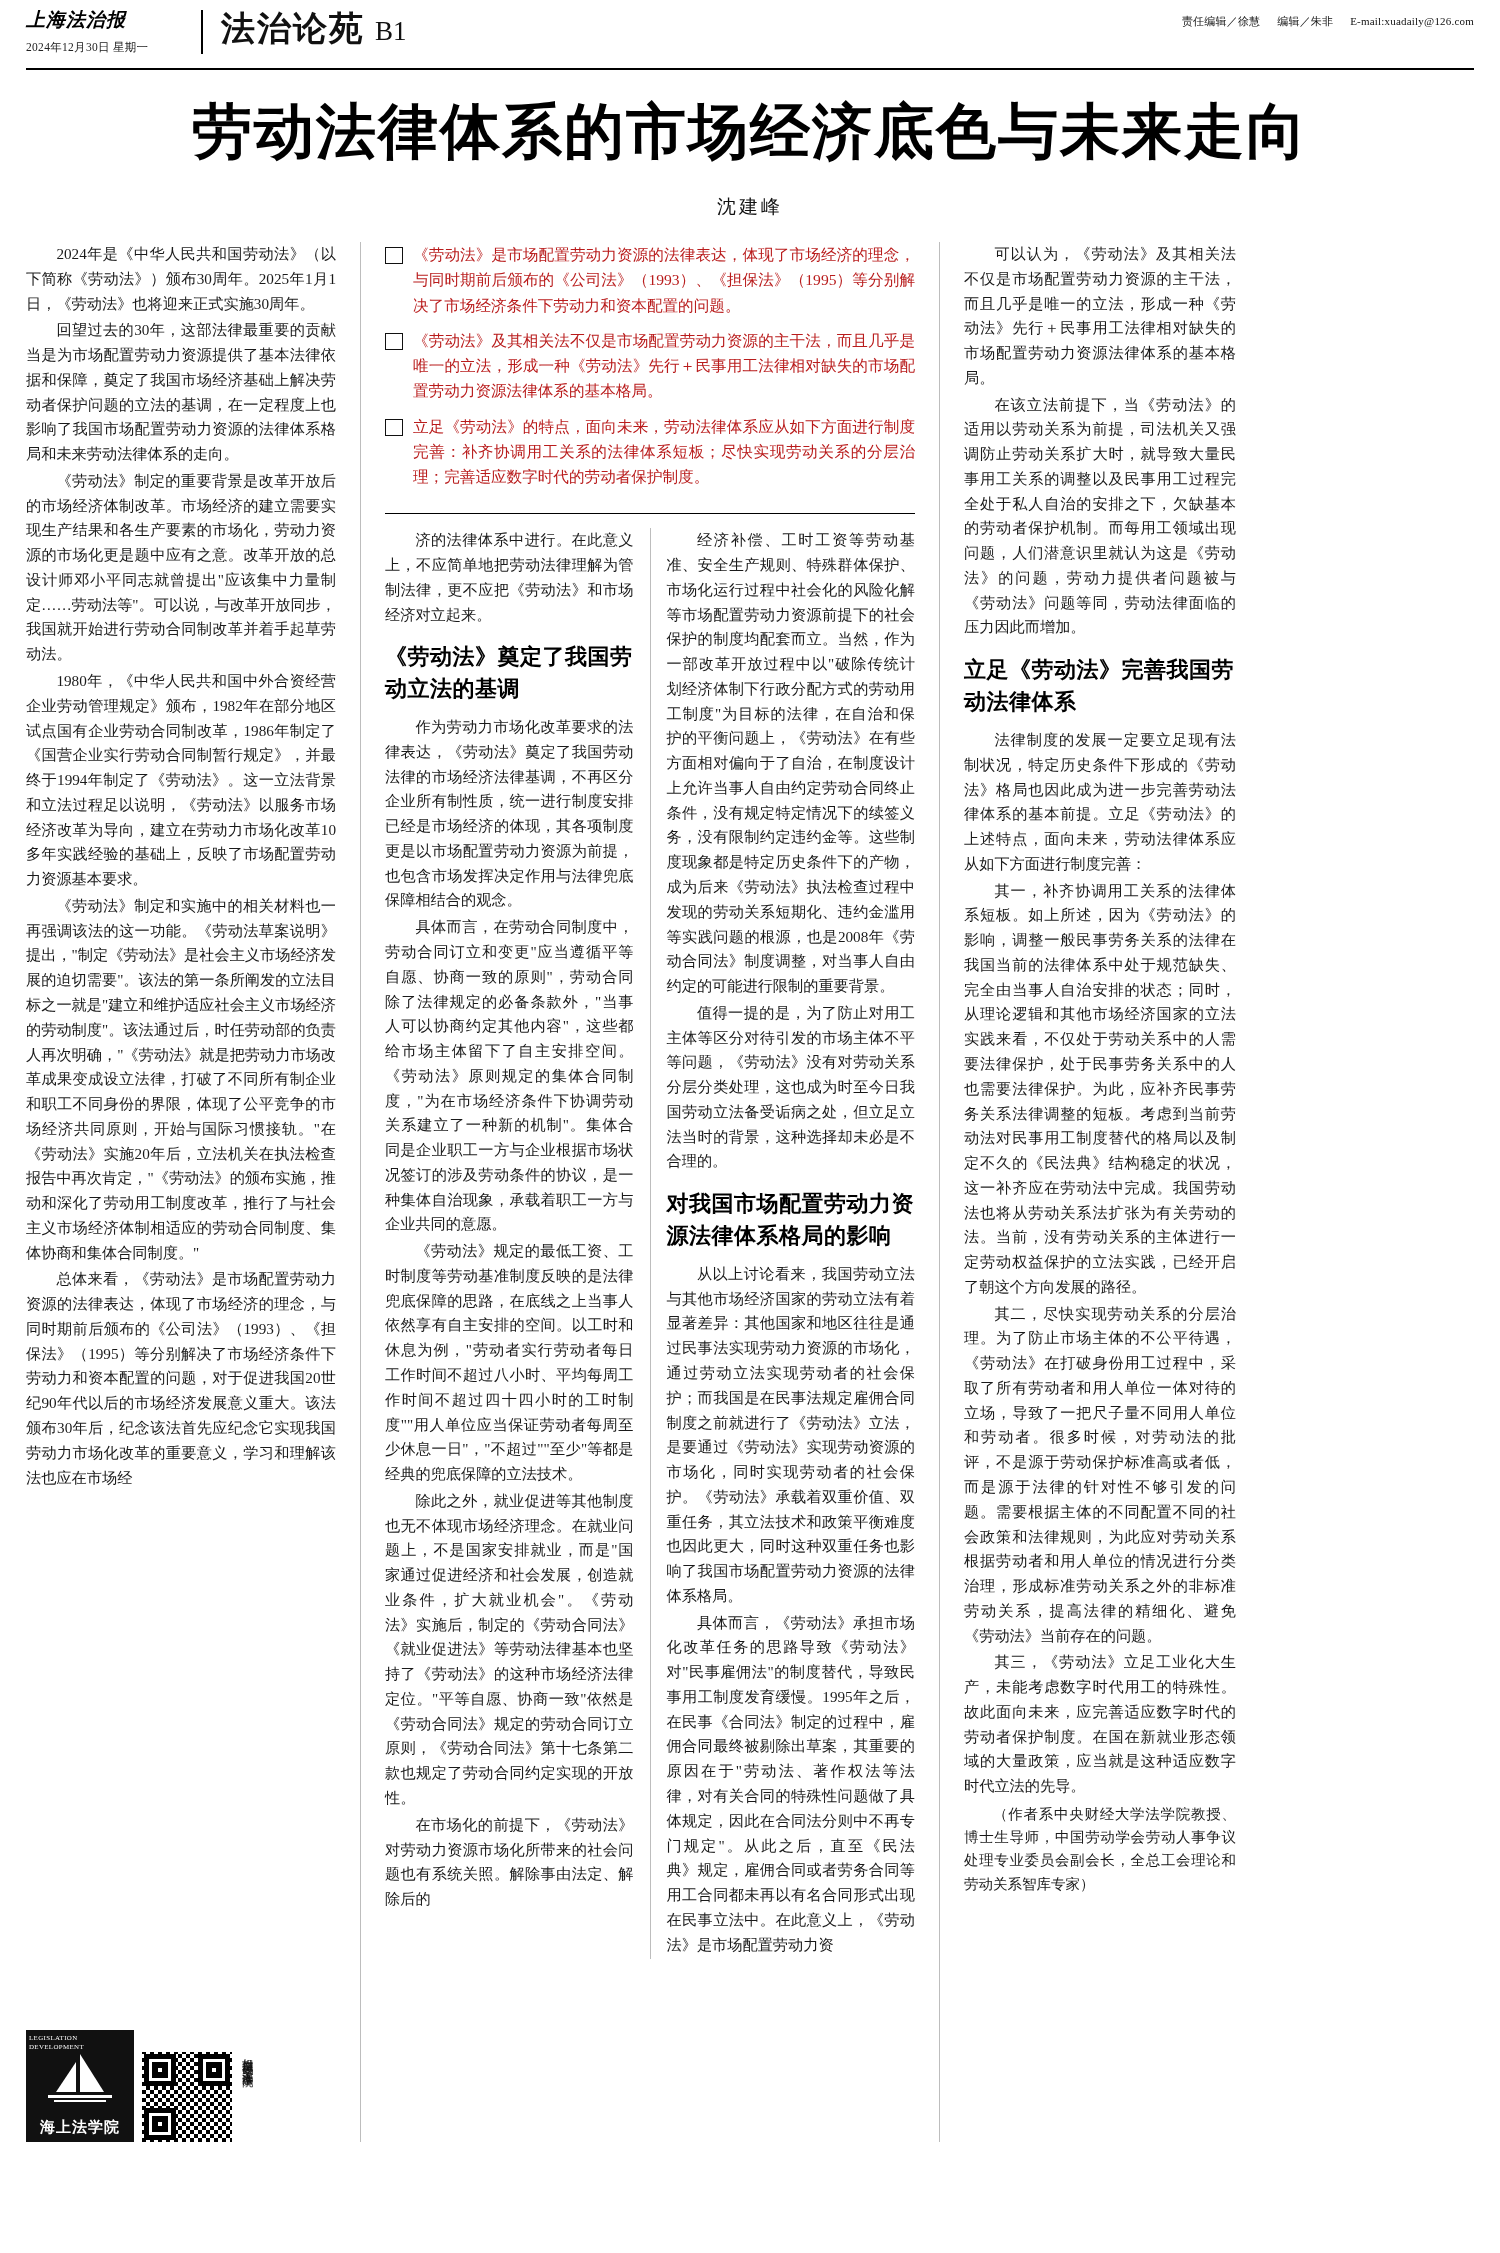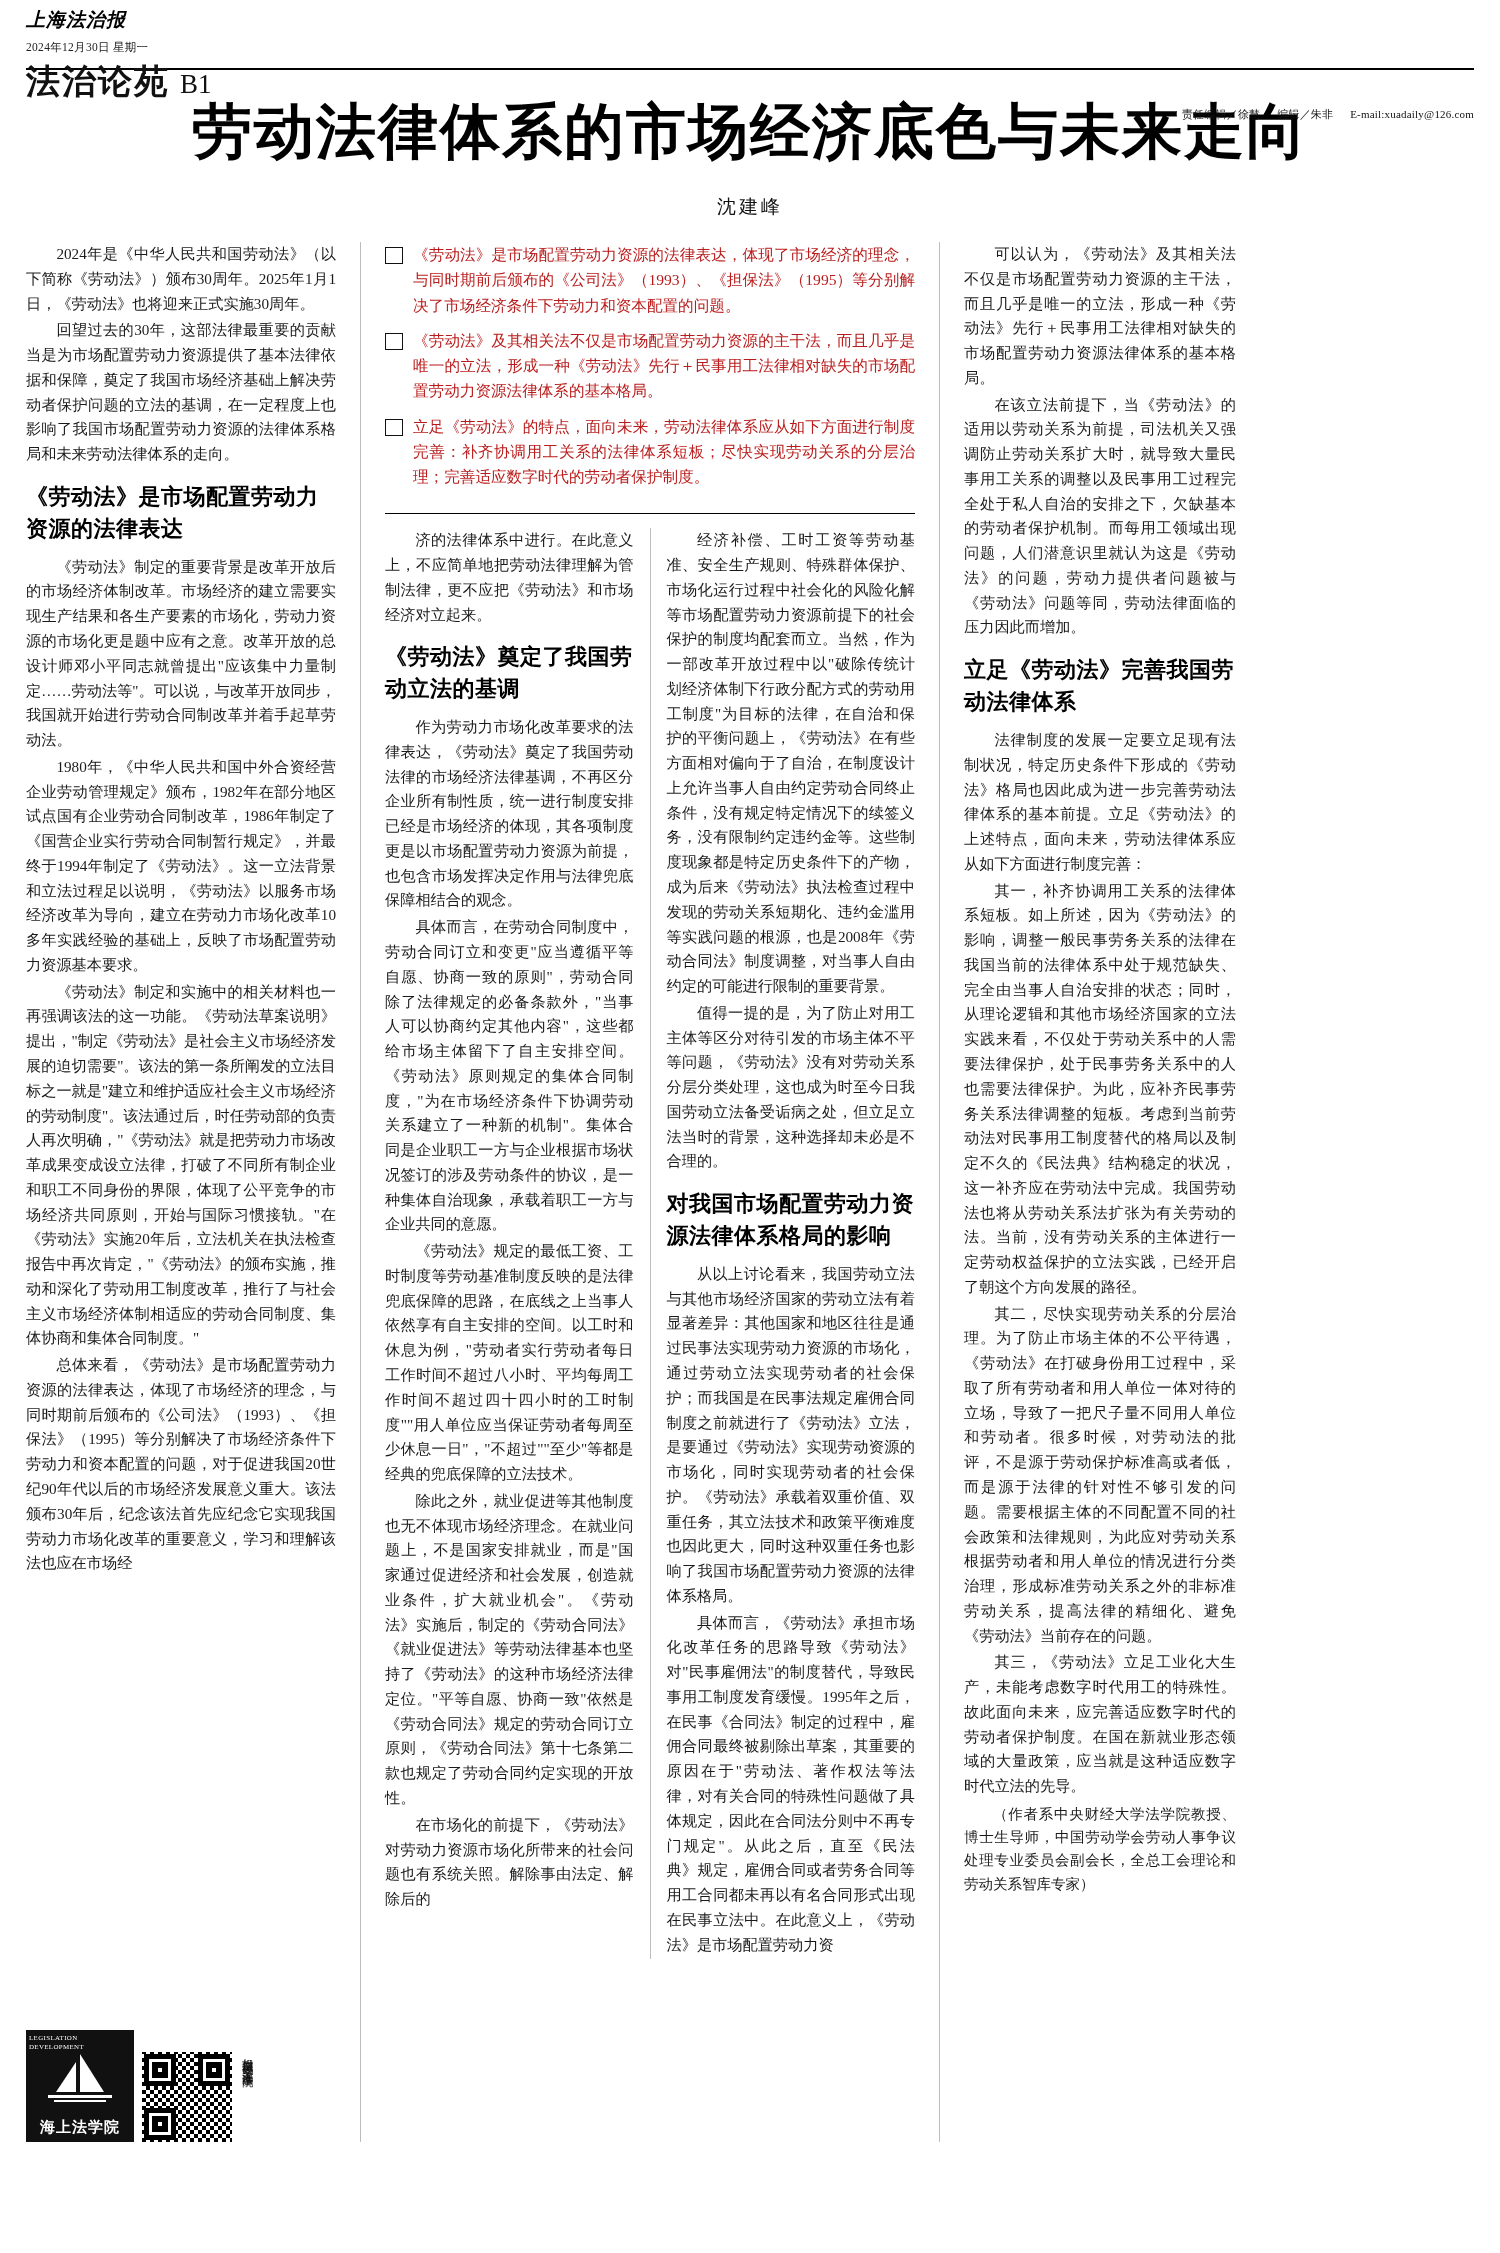--- a/index.html
+++ b/index.html
@@ -24,21 +24,20 @@
   }
 
   
   .masthead {
     position: relative;
     height: 62px;
     margin: 6px 26px 0 26px;
     border-bottom: 2px solid #000;
     display: flex;
     align-items: flex-start;
-    flex-direction: column;
   }
   .masthead-left {
     width: 175px;
     padding-top: 4px;
   }
   .paper-logo {
     font-family: "Liberation Serif", serif;
     font-size: 19px;
     font-weight: bold;
     letter-spacing: 1px;
@@ -285,21 +284,20 @@
   </div>
 
   <div class="headline">劳动法律体系的市场经济底色与未来走向</div>
   <div class="byline">沈建峰</div>
 
   <div class="body-wrap">
 
     <div class="col col-1">
       <p class="para">2024年是《中华人民共和国劳动法》（以下简称《劳动法》）颁布30周年。2025年1月1日，《劳动法》也将迎来正式实施30周年。</p>
       <p class="para">回望过去的30年，这部法律最重要的贡献当是为市场配置劳动力资源提供了基本法律依据和保障，奠定了我国市场经济基础上解决劳动者保护问题的立法的基调，在一定程度上也影响了我国市场配置劳动力资源的法律体系格局和未来劳动法律体系的走向。</p>
-      <h2 class="sub">《劳动法》是市场配置劳动力资源的法律表达</h2>
       <p class="para">《劳动法》制定的重要背景是改革开放后的市场经济体制改革。市场经济的建立需要实现生产结果和各生产要素的市场化，劳动力资源的市场化更是题中应有之意。改革开放的总设计师邓小平同志就曾提出"应该集中力量制定……劳动法等"。可以说，与改革开放同步，我国就开始进行劳动合同制改革并着手起草劳动法。</p>
       <p class="para">1980年，《中华人民共和国中外合资经营企业劳动管理规定》颁布，1982年在部分地区试点国有企业劳动合同制改革，1986年制定了《国营企业实行劳动合同制暂行规定》，并最终于1994年制定了《劳动法》。这一立法背景和立法过程足以说明，《劳动法》以服务市场经济改革为导向，建立在劳动力市场化改革10多年实践经验的基础上，反映了市场配置劳动力资源基本要求。</p>
       <p class="para">《劳动法》制定和实施中的相关材料也一再强调该法的这一功能。《劳动法草案说明》提出，"制定《劳动法》是社会主义市场经济发展的迫切需要"。该法的第一条所阐发的立法目标之一就是"建立和维护适应社会主义市场经济的劳动制度"。该法通过后，时任劳动部的负责人再次明确，"《劳动法》就是把劳动力市场改革成果变成设立法律，打破了不同所有制企业和职工不同身份的界限，体现了公平竞争的市场经济共同原则，开始与国际习惯接轨。"在《劳动法》实施20年后，立法机关在执法检查报告中再次肯定，"《劳动法》的颁布实施，推动和深化了劳动用工制度改革，推行了与社会主义市场经济体制相适应的劳动合同制度、集体协商和集体合同制度。"</p>
       <p class="para">总体来看，《劳动法》是市场配置劳动力资源的法律表达，体现了市场经济的理念，与同时期前后颁布的《公司法》（1993）、《担保法》（1995）等分别解决了市场经济条件下劳动力和资本配置的问题，对于促进我国20世纪90年代以后的市场经济发展意义重大。该法颁布30年后，纪念该法首先应纪念它实现我国劳动力市场化改革的重要意义，学习和理解该法也应在市场经</p>
 
       <div class="footer-block">
         <div class="logo-badge">
           <div class="en">LEGISLATION DEVELOPMENT</div>
           <svg class="boat" width="76" height="58" viewBox="0 0 76 58">
             <polygon points="38,6 62,44 38,44" fill="#ffffff"></polygon>

